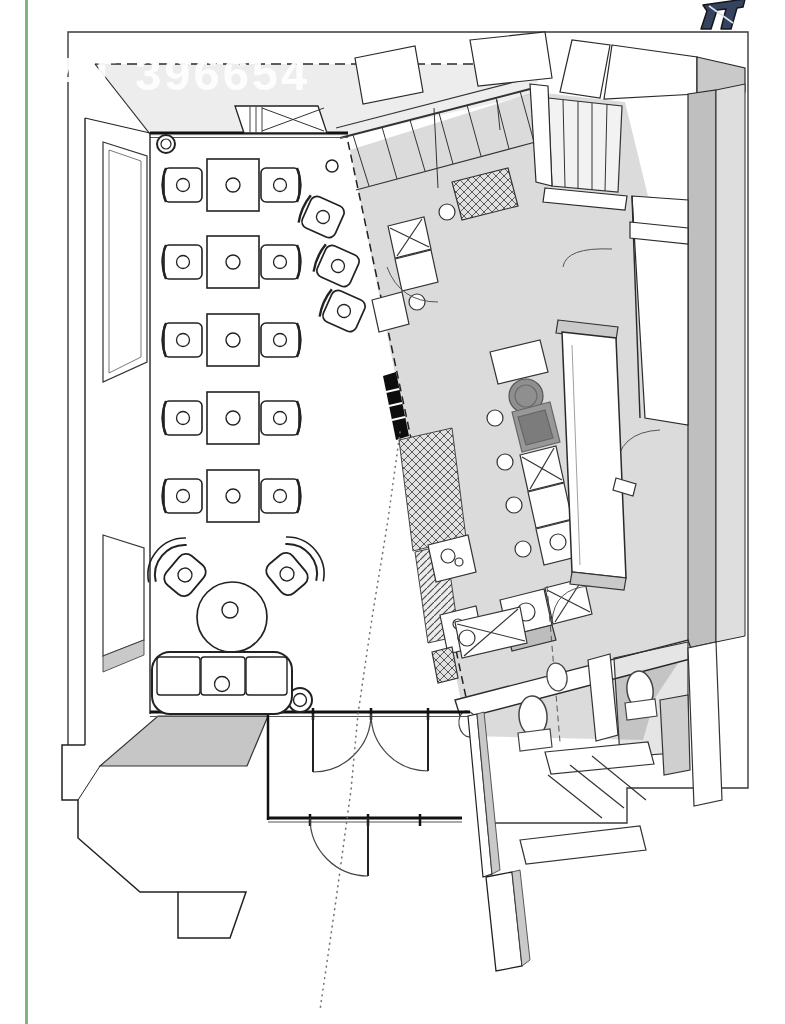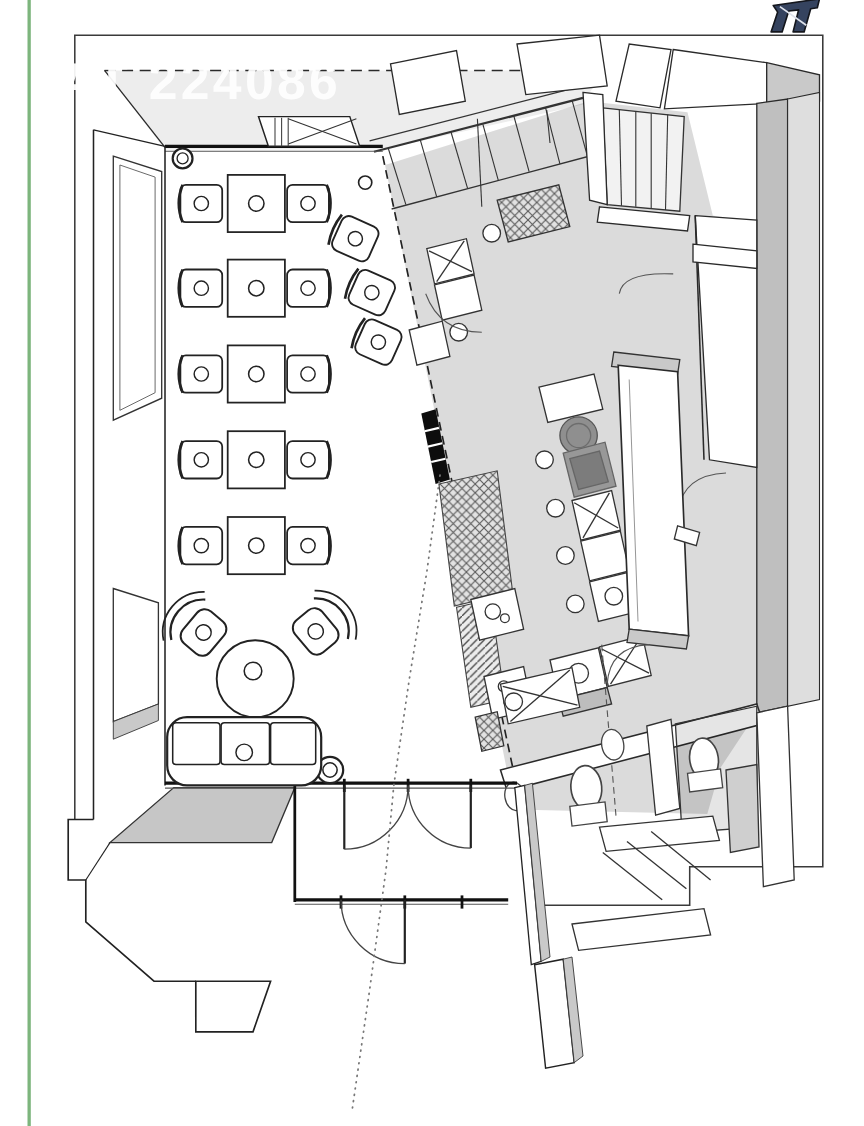--- a/index.html
+++ b/index.html
@@ -312,20 +312,20 @@
         <rect x="246" y="657" width="41" height="38" rx="3" stroke-width="1.4"></rect>
         <circle cx="222" cy="684" r="7.5" stroke-width="1.3"></circle>
       </g>
     </g>
 
     <g>
       <polyline points="400,432 388,520 372,618 358,714 351,790 336,900 320,1010" fill="none" stroke="#777" stroke-width="1.6" stroke-dasharray="0.8,5" stroke-linecap="round"></polyline>
     </g>
   </svg>
 
-  <div id="watermark">AT 224086</div>
+  <div id="watermark">AT 396654</div>
 
   <svg id="logo" viewBox="0 0 50 34">
     <path d="M4,8 L46,2 L44,10 L38,11 L32,32 L22,32 L27,12 L18,13 L12,32 L2,32 L8,14 Z" fill="#35435f" stroke="#14161c" stroke-width="1.5" stroke-linejoin="round"></path>
     <path d="M10,9 L34,26" stroke="#dfe3ec" stroke-width="1.6"></path>
   </svg>
 
 </div>
 
 </body></html>

